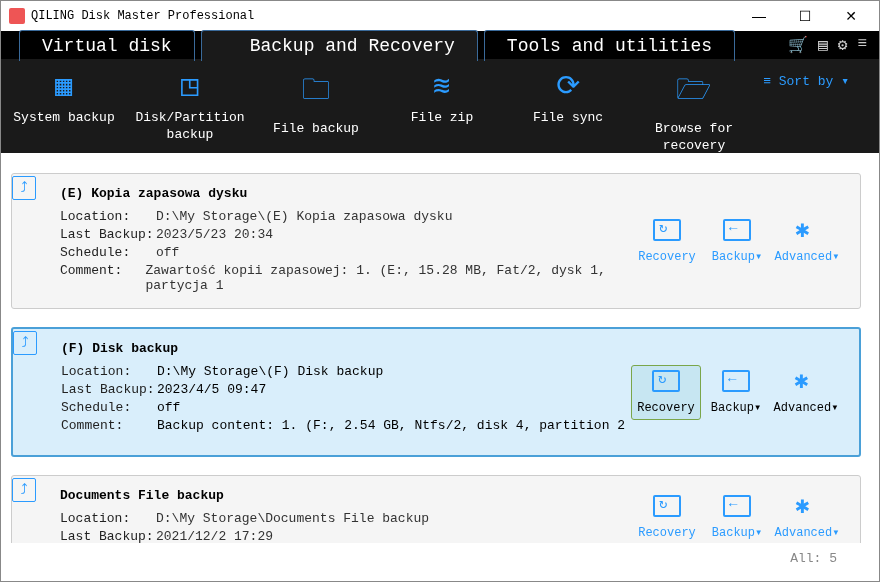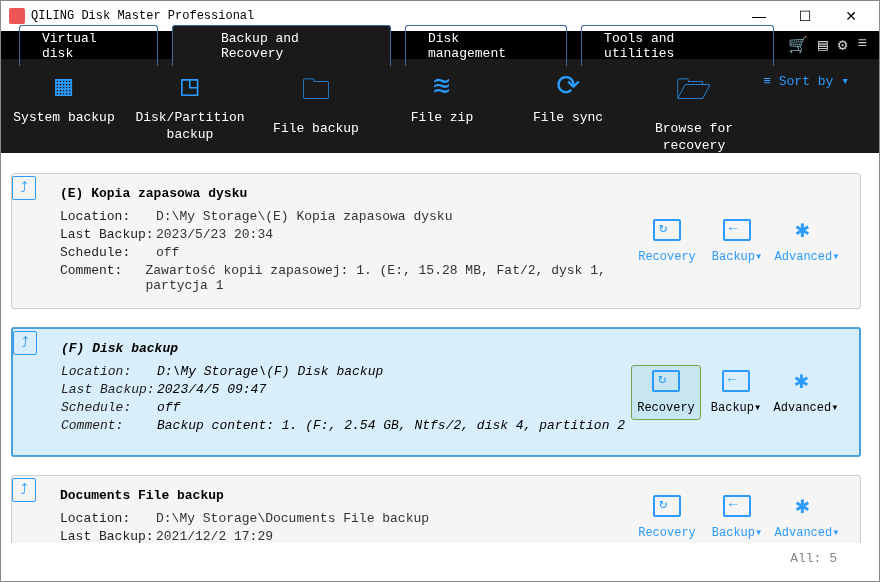--- a/index.html
+++ b/index.html
@@ -3,39 +3,39 @@
 <meta charset="utf-8">
 <style>
 * { box-sizing: border-box; margin: 0; padding: 0; font-family: "Courier New", monospace; font-size: 13px; }
 body { width: 880px; height: 582px; border: 1px solid #888; background: #fff; overflow: hidden; }
 .titlebar { height: 30px; background: #fff; display: flex; align-items: center; padding: 0 8px; }
 .titlebar .logo { width: 16px; height: 16px; margin-right: 6px; background: linear-gradient(#e55, #e55); border-radius: 2px; display:inline-block; }
 .titlebar .title { font-family: Liberation Mono, monospace; font-size: 12px; }
 .titlebar .winbtns { margin-left: auto; display:flex; gap:18px; padding-right:6px; }
 .titlebar .winbtns span { width: 28px; text-align:center; cursor:pointer; font-family: Arial,sans-serif; font-size:14px; }
 .tabbar { height: 28px; background: #000; display:flex; align-items:center; padding-left:18px; }
-.tab { color:#fff; padding:5px 22px; border:1px solid #3a6a9a; border-bottom:none; margin-right:14px; cursor:pointer; border-radius:3px 3px 0 0; font-size:13px; }
+.tab { color:#fff; padding:5px 22px; border:1px solid #3a6a9a; border-bottom:none; margin-right:6px; cursor:pointer; border-radius:3px 3px 0 0; font-size:18px; }
 .tab.active { background:#1a1a1a;padding-left:48px; }
 .tabbar .rightctrls { margin-left:auto; display:flex; gap:10px; padding-right:12px; color:#ccc; }
 .rightctrls span { cursor:pointer; font-size:16px; }
 .toolbar { height: 94px; background:#1a1a1a; display:flex; align-items:flex-start; padding:14px 0 0 0; color:#2b9bff; }
 .toolbtn { width:126px; text-align:center; cursor:pointer; }
 .toolbtn .icn { font-size:22px; color:#2b9bff; display:inline-block; transform:scale(1.3); }
 .toolbtn .lbl { margin-top:10px; color:#fff; font-size:13px; line-height:1.3; }
 .sortby { margin-left:auto; margin-right:30px; color:#2b9bff; cursor:pointer; }
 .sortby::before { content:"≡ "; color:#2b9bff; }
 .listarea { height: 390px; overflow-y:auto; padding:6px 18px 6px 10px; background:#fff; }
 .card { border:1px solid #ccc; border-radius:3px; margin:10px 0 18px 0; padding:12px 18px 12px 14px; display:flex; position:relative; background:#f5f5f5; min-height:130px; }
 .card.sel { background:#d9eefb; border:2px solid #4aa0d8; }
 .card .left { flex:1; padding-left:34px; position:relative; }
 .card .cardicon { position:absolute; left:0; top:2px; width:24px; height:24px; border:1px solid #2b9bff; display:flex; align-items:center; justify-content:center; color:#2b9bff; font-size:14px; border-radius:2px; }
 .card .ctitle { font-weight:bold; margin-bottom:8px; }
 .card .row { display:flex; margin:3px 0; color:#333; }
 .card .row .k { width:96px; color:#222; }
-.card.sel .row, .card.sel .ctitle { color:#000;font-style:italic; }
+.card.sel .row, .card.sel .ctitle { color:#000; }
 .card .actions { display:flex; align-items:center; gap:0; }
 .card .actbtn { width:70px; text-align:center; cursor:pointer; color:#2b9bff; }
 .card.sel .actbtn { color:#000; }
 .card .actbtn .aicn { font-size:20px; display:block; margin:0 auto 8px auto; width:28px; height:22px; border:2px solid #2b9bff; border-radius:2px; position:relative; }
 .card .actbtn.recovery .aicn::after { content:"↻"; position:absolute; left:4px; top:-2px; color:#2b9bff; font-size:14px; }
 .card .actbtn.backup .aicn::after { content:"←"; position:absolute; left:4px; top:-2px; color:#2b9bff; font-size:14px; }
 .card .actbtn.advanced .aicn { border:none; }
 .card .actbtn.advanced .aicn::before { content:"✱"; font-size:24px; color:#2b9bff; position:absolute; left:2px; top:-4px; }
 .card .actbtn .albl { font-size:12px; }
 .card .actbtn.highlight { border:1px solid #7aa64a; padding:4px; border-radius:3px; background:#c7e6f2; }
@@ -54,21 +54,20 @@
   <div class="winbtns">
     <span>—</span>
     <span>☐</span>
     <span>✕</span>
   </div>
 </div>
 
 <div class="tabbar">
   <div class="tab">Virtual disk</div>
   <div class="tab active">Backup and Recovery</div>
-  <div class="tab">Disk management</div>
   <div class="tab">Tools and utilities</div>
   <div class="rightctrls">
     <span>🛒</span>
     <span>▤</span>
     <span>⚙</span>
     <span>≡</span>
   </div>
 </div>
 
 <div class="toolbar">

